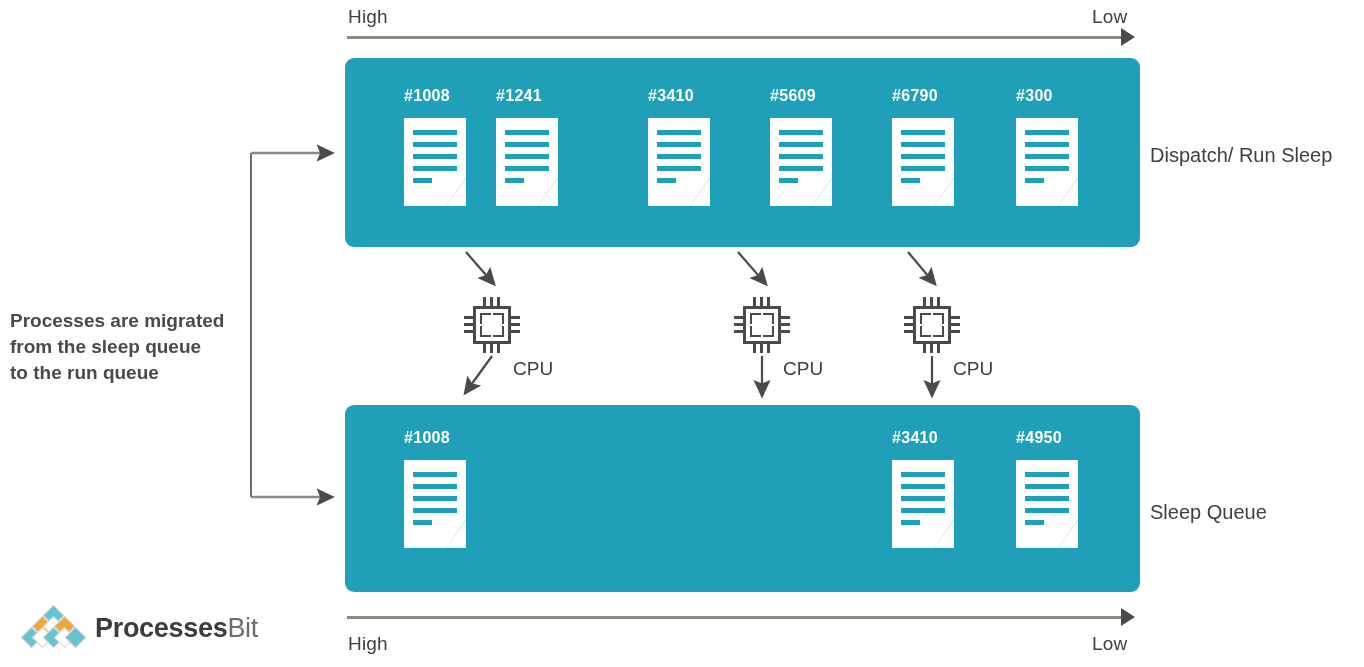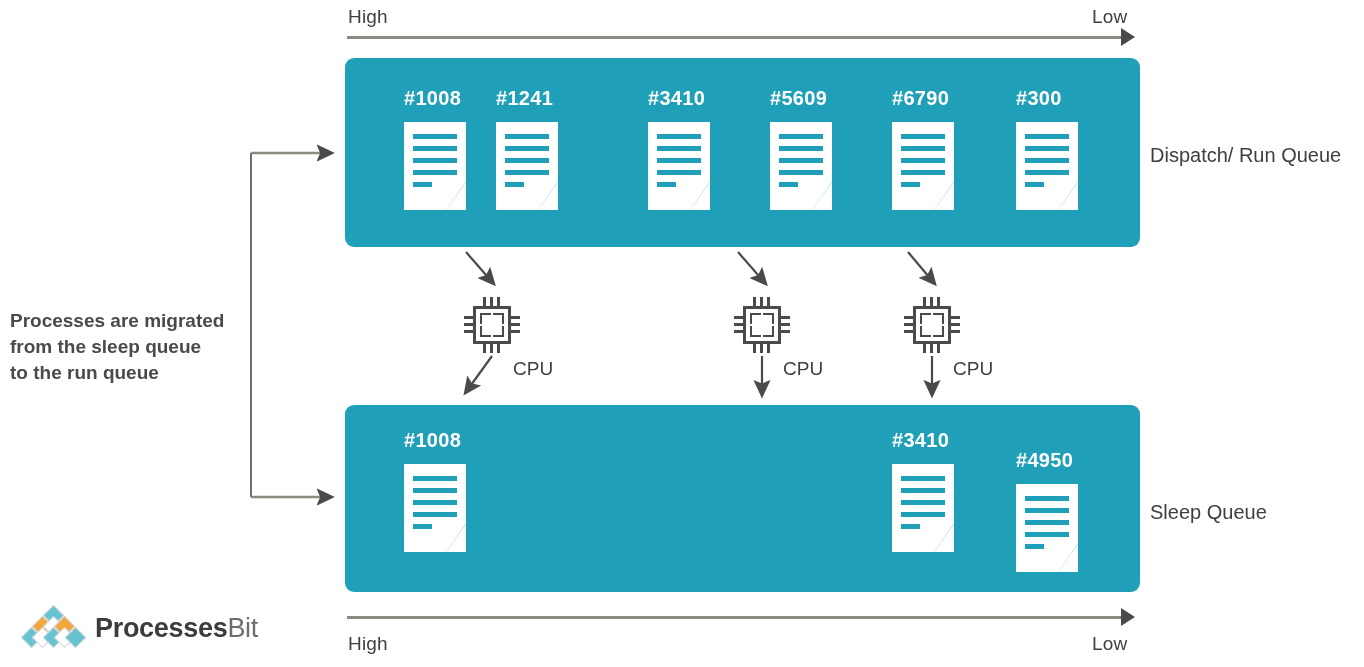--- a/index.html
+++ b/index.html
@@ -46,21 +46,21 @@
     background: #1f9fb8;
     border-radius: 9px;
   }
 
   
   .proc {
     position: absolute;
     width: 96px;
   }
   .proc-id {
-    font-size: 20px;
+    font-size: 16px;
     font-weight: bold;
     color: #ffffff;
     letter-spacing: .3px;
     line-height: 1;
     white-space: nowrap;
   }
   .doc-icon {
     position: relative;
     width: 62px;
     height: 88px;
@@ -182,21 +182,21 @@
 
 <div id="canvas">
 
   <div class="axis-label" style="left:348px; top:6px;">High</div>
   <div class="axis-label" style="left:1092px; top:6px;">Low</div>
   <div class="axis-line" style="left:347px; top:36px; width:776px;"></div>
   <div class="axis-head" style="left:1121px; top:28px;"></div>
 
   <div class="queue-box" style="left:345px; top:58px; width:795px; height:189px;"></div>
 
-  <div class="queue-name" style="left:1150px; top:144px;">Dispatch/ Run Queue</div>
+  <div class="queue-name" style="left:1150px; top:144px;">Dispatch/ Run Sleep</div>
 
   <div class="proc" style="left:404px; top:88px;">
     <div class="proc-id">#1008</div>
     <div class="doc-icon">
       <div class="doc-body"></div>
         <div class="doc-fold"></div>
       <div class="doc-line l1"></div>
         <div class="doc-line l2"></div>
         <div class="doc-line l3"></div>
       <div class="doc-line l4"></div>
@@ -360,21 +360,21 @@
     <div class="doc-icon">
       <div class="doc-body"></div>
         <div class="doc-fold"></div>
       <div class="doc-line l1"></div>
         <div class="doc-line l2"></div>
         <div class="doc-line l3"></div>
       <div class="doc-line l4"></div>
         <div class="doc-line l5"></div>
     </div>
   </div>
-  <div class="proc" style="left:1016px; top:430px;margin-top:20px;">
+  <div class="proc" style="left:1016px; top:430px;">
     <div class="proc-id">#4950</div>
     <div class="doc-icon">
       <div class="doc-body"></div>
         <div class="doc-fold"></div>
       <div class="doc-line l1"></div>
         <div class="doc-line l2"></div>
         <div class="doc-line l3"></div>
       <div class="doc-line l4"></div>
         <div class="doc-line l5"></div>
     </div>

